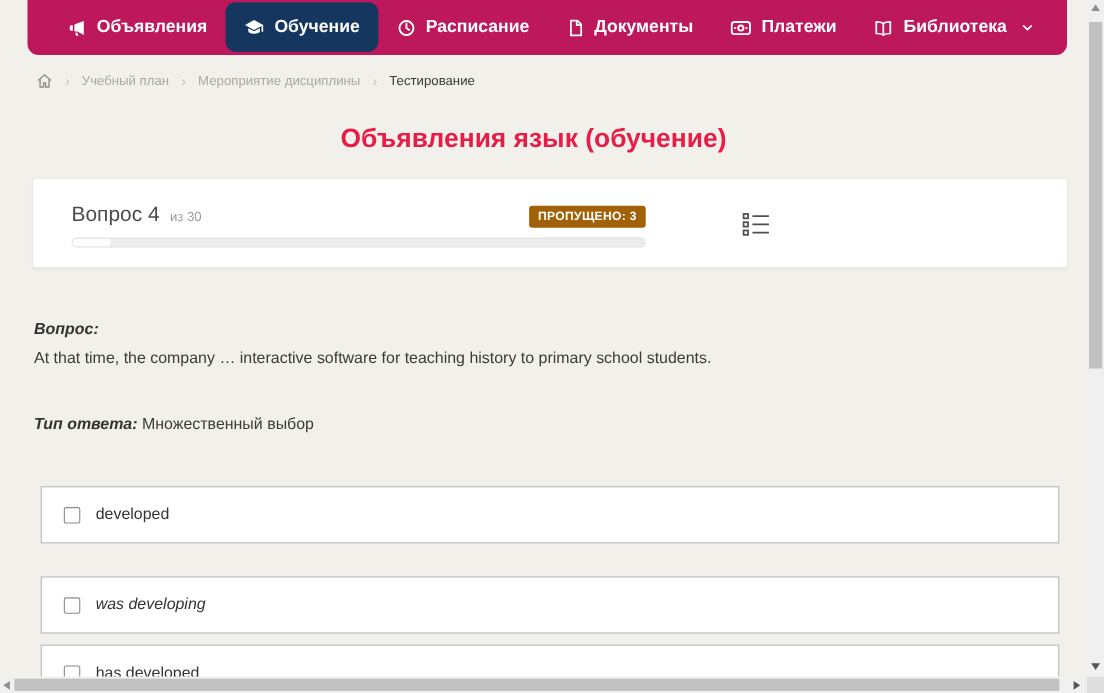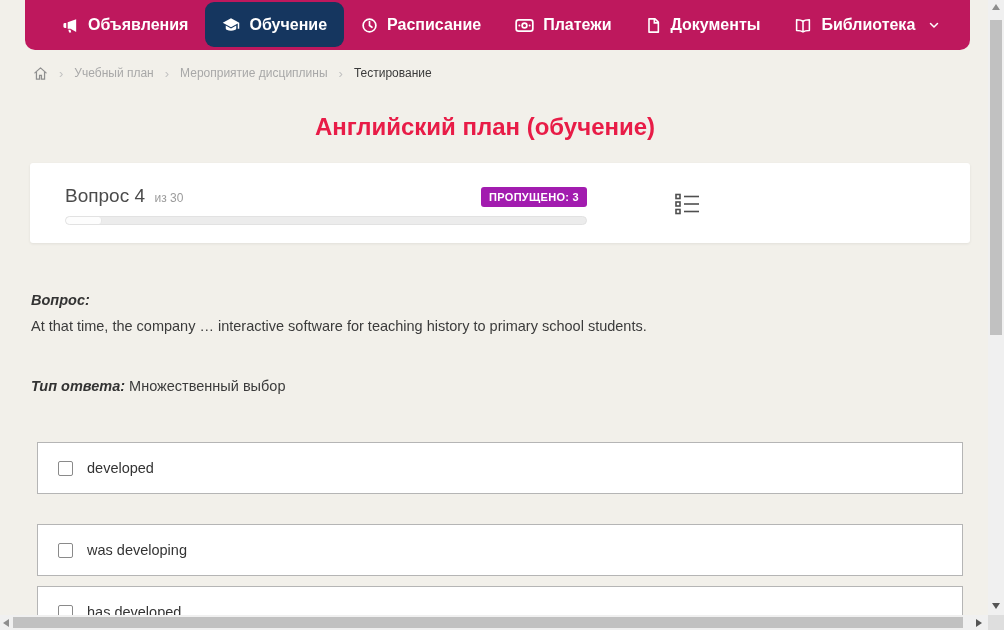--- a/index.html
+++ b/index.html
@@ -41,21 +41,21 @@
   
   .question-panel {
     position:absolute; left:30px; top:163px; width:940px; height:80px;
     background:#ffffff; border-radius:3px; box-shadow:0 1px 3px rgba(0,0,0,.07);
   }
   .qp-left { position:absolute; left:35px; top:22px; width:522px; }
   .q-num { font-size:19px; color:#4b4b4b; }
   .q-of  { font-size:12px; color:#9b9b9b; margin-left:5px; }
   .skip-badge {
     position:absolute; right:0; top:2px;
-    background:#a21caf; color:#fff; font-size:11px; font-weight:bold;
+    background:#a16207; color:#fff; font-size:11px; font-weight:bold;
     padding:4px 8px; border-radius:3px; letter-spacing:.3px;
   }
   .progress-track {
     margin-top:9px; height:9px; border-radius:5px;
     background:#ececec; border:1px solid #e2e2e2; overflow:hidden;
   }
   .progress-fill { height:100%; background:#fdfdfd; border-radius:5px; border-right:1px solid #e6e6e6; }
   .qp-listicon { position:absolute; left:644px; top:29px; color:#4f4f4f; cursor:pointer; }
   .qp-timer { position:absolute; right:22px; top:26px; font-size:30px; letter-spacing:1px; }
   .t-main { color:#5e5e5e; }
@@ -67,21 +67,21 @@
   .q-p1 { top:292px; }
   .q-p2 { top:318px; }
   .q-p3 { top:378px; }
 
   
   .option-row {
     position:absolute; left:37px; width:926px; height:52px;
     background:#fff; border:1px solid #b5b5b5;
     display:flex; align-items:center; padding-left:20px; gap:14px; cursor:pointer;
   }
-  .opt-1 { top:442px; } .opt-2 { top:524px; } .opt-3 { top:586px; }
+  .opt-1 { top:442px; } .opt-2 { top:524px;font-style:italic; } .opt-3 { top:586px; }
   .checkbox {
     width:15px; height:15px; border:1.5px solid #8a8a8a; border-radius:2px;
     background:#fff; flex:0 0 auto;
   }
   .opt-label { font-size:14.5px; color:#333; }
 
   
   .vscroll { position:absolute; right:0; top:0; width:16px; height:615px; background:#f0f0f0; z-index:20; }
   .vthumb  { position:absolute; left:2px; top:20px; width:12px; height:315px; background:#c1c1c1; }
   .v-up    { position:absolute; top:4px; left:4px; width:0; height:0;
@@ -122,36 +122,36 @@
     <span class="nav-icon">
       <svg width="17" height="17" viewBox="0 0 24 24" fill="none" stroke="#fff" stroke-width="2.4">
           <circle cx="12" cy="12" r="9"></circle>
           <path d="M12 6.5V12l3.5 2.5" stroke-linecap="round"></path>
         </svg>
     </span>
     <span>Расписание</span>
   </a>
   <a class="nav-item">
     <span class="nav-icon">
+      <svg width="16" height="17" viewBox="0 0 24 24" fill="none" stroke="#fff" stroke-width="2.4">
+          <path d="M6 2h9l5 5v15H6V2z" stroke-linejoin="round"></path>
+          <path d="M14 2v6h6"></path>
+        </svg>
+    </span>
+    <span>Документы</span>
+  </a>
+  <a class="nav-item">
+    <span class="nav-icon">
       <svg width="19" height="17" viewBox="0 0 24 20" fill="none" stroke="#fff" stroke-width="2.2">
           <rect x="1.5" y="3" width="21" height="14" rx="3"></rect>
           <circle cx="12" cy="10" r="3"></circle>
           <path d="M5.5 10h.01M18.5 10h.01" stroke-linecap="round" stroke-width="2.6"></path>
         </svg>
     </span>
     <span>Платежи</span>
-  </a>
-  <a class="nav-item">
-    <span class="nav-icon">
-      <svg width="16" height="17" viewBox="0 0 24 24" fill="none" stroke="#fff" stroke-width="2.4">
-          <path d="M6 2h9l5 5v15H6V2z" stroke-linejoin="round"></path>
-          <path d="M14 2v6h6"></path>
-        </svg>
-    </span>
-    <span>Документы</span>
   </a>
   <a class="nav-item">
     <span class="nav-icon">
       <svg width="18" height="17" viewBox="0 0 24 24" fill="none" stroke="#fff" stroke-width="2.2">
           <path d="M12 6c-2.2-1.6-5-2-9-2v15c4 0 6.8.4 9 2 2.2-1.6 5-2 9-2V4c-4 0-6.8.4-9 2z" stroke-linejoin="round"></path>
           <path d="M12 6v15"></path>
         </svg>
     </span>
     <span>Библиотека</span>
     <span class="chev">
@@ -170,21 +170,21 @@
       </svg>
   </span>
   <span class="crumb-sep">›</span>
   <a>Учебный план</a>
   <span class="crumb-sep">›</span>
   <a>Мероприятие дисциплины</a>
   <span class="crumb-sep">›</span>
   <span class="current">Тестирование</span>
 </div>
 
-<h1 class="page-title">Английский план (обучение)</h1>
+<h1 class="page-title">Объявления язык (обучение)</h1>
 
 <section class="question-panel">
   <div class="qp-left">
     <span class="q-num">Вопрос 4</span>
     <span class="q-of">из 30</span>
     <span class="skip-badge">ПРОПУЩЕНО: 3</span>
     <div class="progress-track">
       <div class="progress-fill" style="width: 7%;"></div>
     </div>
   </div>

